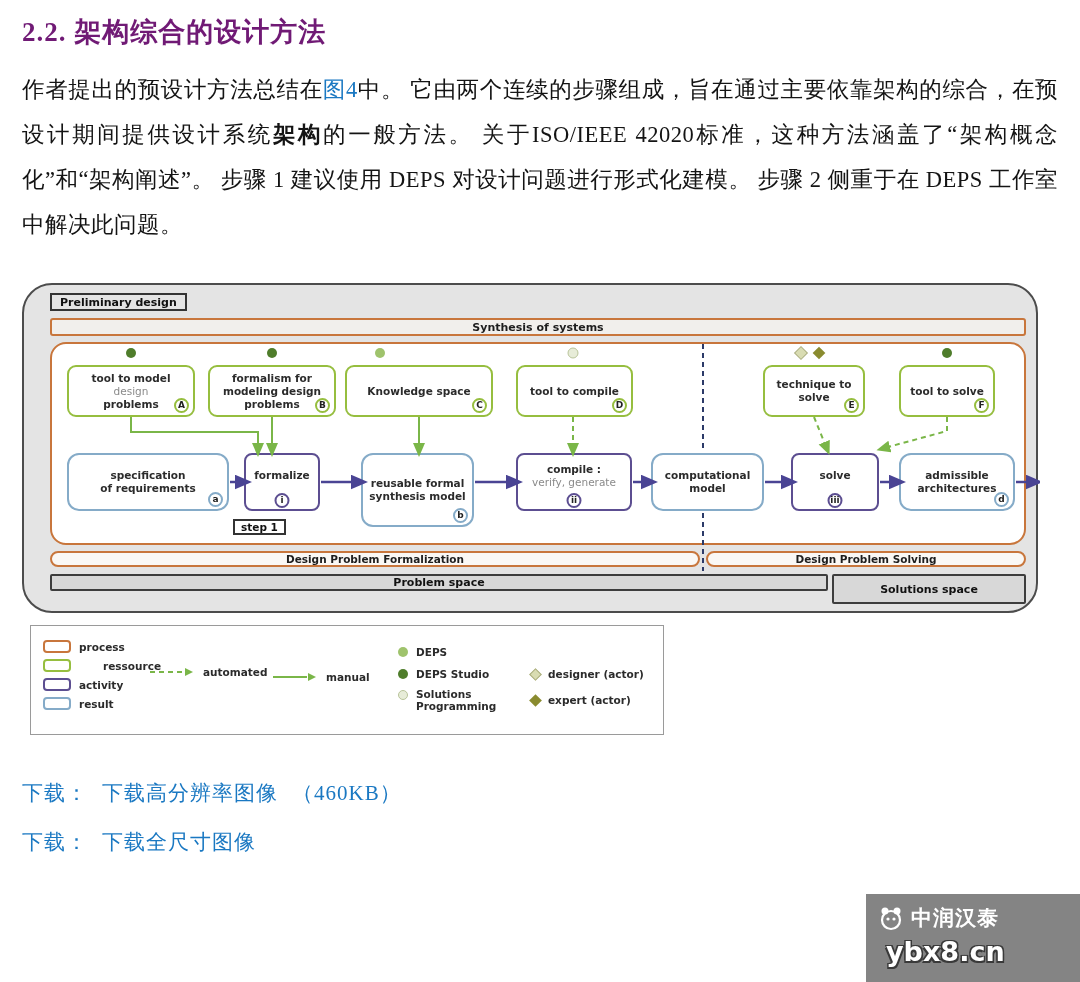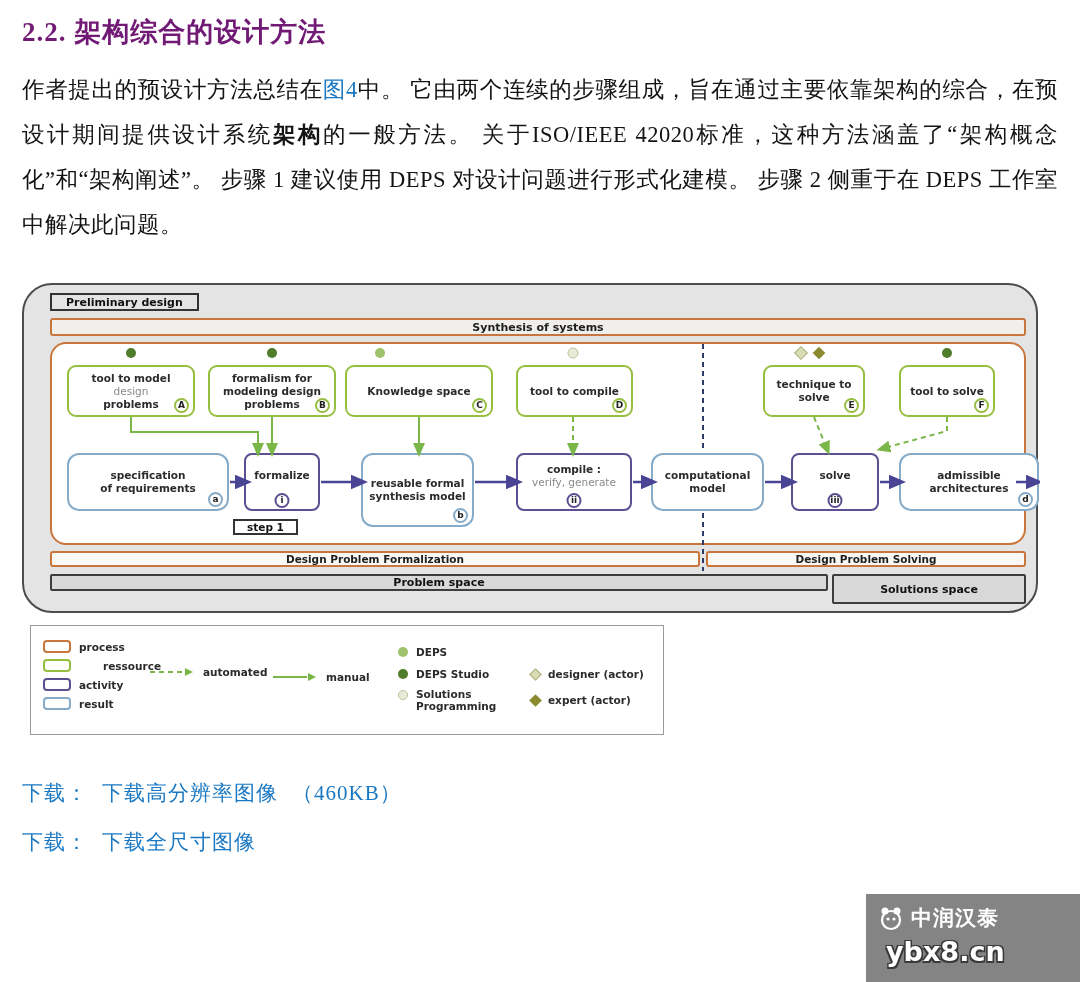--- a/index.html
+++ b/index.html
@@ -11,21 +11,21 @@
   p.body-text { margin-top:17px; font-size:22.5px; line-height:45px; color:#141414; text-align:justify; letter-spacing:0.5px; }
   a.inline-link { color:#1a78c2; text-decoration:none; cursor:pointer; }
   b.bold-term { font-weight:bold; }
 
   
   .figwrap { position:relative; margin-top:34px; width:1018px; height:462px;
              font-family:"DejaVu Sans", sans-serif; }
   .graybox { position:absolute; left:0; top:2px; width:1016px; height:330px;
              background:#e4e4e4; border:2.5px solid #4c4c4c; border-radius:30px; }
   .prelim { position:absolute; left:28px; top:12px; height:18px; border:2px solid #333;
-            padding:0 14px; font-size:11px; font-weight:bold; color:#111;
+            padding:0 8px; font-size:11px; font-weight:bold; color:#111;
             display:flex; align-items:center; }
   .synthbar { position:absolute; left:28px; top:37px; width:976px; height:18px;
               background:#f1efec; border:2px solid #c8763c; border-radius:3px;
               display:flex; align-items:center; justify-content:center;
               font-size:11px; font-weight:bold; color:#1d1d1d; }
   .orangebox { position:absolute; left:28px; top:61px; width:976px; height:203px;
                background:#fff; border:2.5px solid #c8763c; border-radius:16px; }
 
   .rbox, .bres, .bact { position:absolute; background:#fff; display:flex; flex-direction:column;
          align-items:center; justify-content:center; text-align:center;
@@ -36,24 +36,24 @@
   .subtle { color:#8a8a8a; font-weight:normal; }
 
   .badge { position:absolute; width:15px; height:15px; background:#fff; border-radius:50%;
            font-size:9px; font-weight:bold; color:#222;
            display:flex; align-items:center; justify-content:center; }
   .badge.g { border:2px solid #96be3f; right:4px; bottom:2px; }
   .badge.b { border:2px solid #85abc8; right:4px; bottom:2px; }
   .badge.p { border:2px solid #5c4e91; left:50%; bottom:1px; transform:translateX(-50%); }
 
   .step1 { position:absolute; left:211px; top:238px; border:2px solid #333; background:#fff;
-           padding:0 12px; height:16px; font-size:10.5px; font-weight:bold; color:#111;
+           padding:0 6px; height:16px; font-size:10.5px; font-weight:bold; color:#111;
            display:flex; align-items:center; }
 
-  .obar { position:absolute; background:#faf8f5; border:2px solid #c8763c; border-radius:3px;
+  .obar { position:absolute; background:#faf8f5; border:2px solid #c8763c; border-radius:8px;
           display:flex; align-items:center; justify-content:center;
           font-size:10.5px; font-weight:bold; color:#1d1d1d; }
   .gbar { position:absolute; background:#d8d8d8; border:2px solid #3d3d3d; border-radius:2px;
           display:flex; align-items:center; justify-content:center;
           font-size:11px; font-weight:bold; color:#111; }
 
   .overlay { position:absolute; left:0; top:0; pointer-events:none; }
   .ga { stroke:#7ab648; stroke-width:2; fill:none; marker-end:url(#mg); }
   .gd { stroke:#7ab648; stroke-width:2; fill:none; stroke-dasharray:5,4; marker-end:url(#mg); }
   .va { stroke:#4a4494; stroke-width:2.5; fill:none; marker-end:url(#mv); }
@@ -152,21 +152,21 @@
       <span class="badge p">ii</span>
     </div>
     <div class="bres" style="left:629px;top:172px;width:113px;height:58px;">
       <span>computational</span>
       <span>model</span>
     </div>
     <div class="bact" style="left:769px;top:172px;width:88px;height:58px;">
       <span>solve</span>
       <span class="badge p">iii</span>
     </div>
-    <div class="bres" style="left:877px;top:172px;width:140px;height:58px;">
+    <div class="bres" style="left:877px;top:172px;width:116px;height:58px;">
       <span>admissible</span>
       <span>architectures</span>
       <span class="badge b">d</span>
     </div>
 
     <div class="step1">step 1</div>
 
     <div class="obar" style="left:28px;top:270px;width:650px;height:16px;">Design Problem Formalization</div>
     <div class="obar" style="left:684px;top:270px;width:320px;height:16px;">Design Problem Solving</div>
     <div class="gbar" style="left:28px;top:293px;width:778px;height:17px;">Problem space</div>

